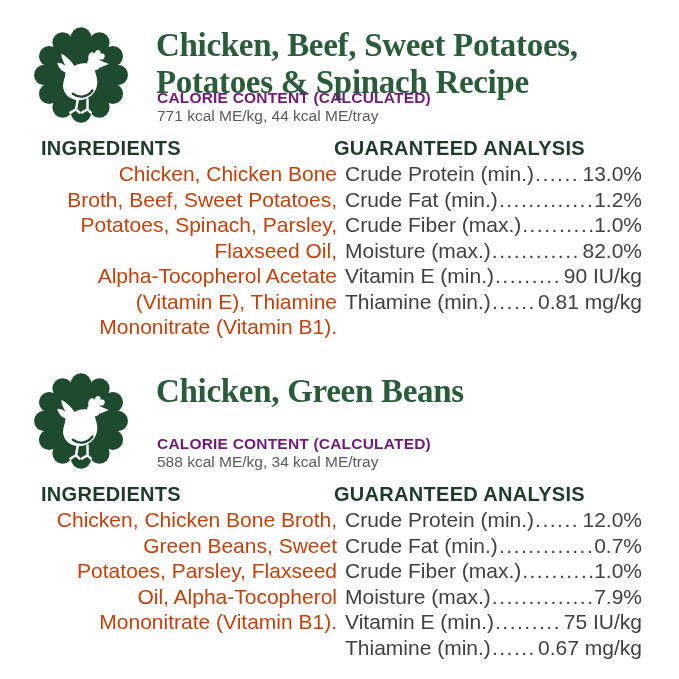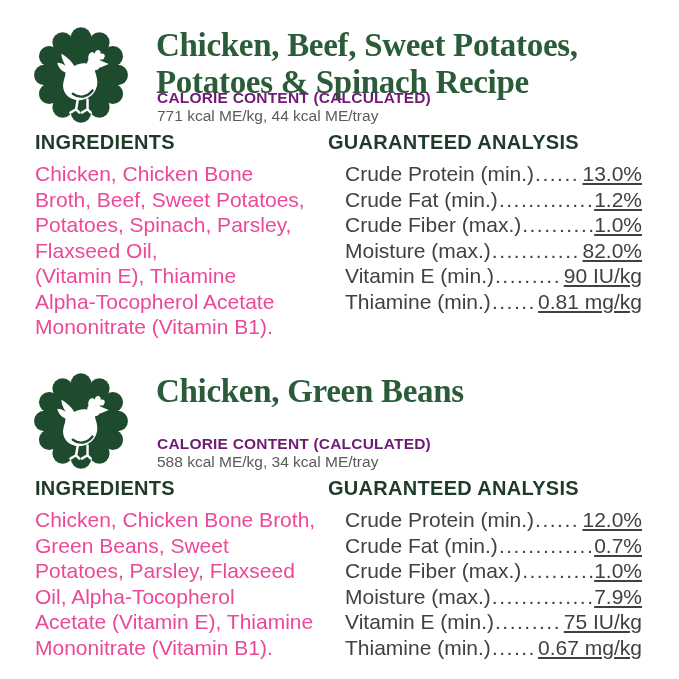--- a/index.html
+++ b/index.html
@@ -61,57 +61,58 @@
     left: 157px;
     top: 107px;
     font-size: 15.5px;
     font-weight: 400;
     color: #585b59;
     white-space: nowrap;
   }
   .col-heading {
     position: absolute;
     top: 131px;
-    margin: 0;
+    margin: 6px;
     font-size: 20px;
     font-weight: 800;
     letter-spacing: 0.3px;
     color: #1e3a29;
     white-space: nowrap;
   }
   .col-heading.left  { left: 35px; }
   .col-heading.right { left: 328px; }
 
   .ingredients {
     position: absolute;
     left: 35px;
     top: 161px;
     width: 302px;
     font-size: 21px;
     line-height: 25.5px;
-    color: #ec4899;
+    color: #c2410c;
+    text-align: right;
   }
   .ingredients .ing-line { white-space: nowrap; }
 
   .analysis {
     position: absolute;
     left: 345px;
     top: 161px;
     width: 297px;
     font-size: 21px;
     line-height: 25.5px;
     color: #3f4241;
   }
   .ga-row {
     display: flex;
     align-items: baseline;
     width: 100%;
   }
   .ga-label { white-space: nowrap; flex: 0 0 auto; }
-  .ga-value { white-space: nowrap; flex: 0 0 auto; text-decoration: underline; }
+  .ga-value { white-space: nowrap; flex: 0 0 auto; }
   .ga-leader {
     flex: 1 1 auto;
     overflow: hidden;
     white-space: nowrap;
     margin: 0 1px;
     min-width: 10px;
   }
   .ga-leader::after {
     content: "......................................................";
     letter-spacing: 1.5px;
@@ -167,22 +168,22 @@
     <div class="cal-sub">771 kcal ME/kg, 44 kcal ME/tray</div>
 
     <h2 class="col-heading left">INGREDIENTS</h2>
     <h2 class="col-heading right">GUARANTEED ANALYSIS</h2>
 
     <div class="ingredients">
       <div class="ing-line">Chicken, Chicken Bone</div>
       <div class="ing-line">Broth, Beef, Sweet Potatoes,</div>
       <div class="ing-line">Potatoes, Spinach, Parsley,</div>
       <div class="ing-line">Flaxseed Oil,</div>
+      <div class="ing-line">Alpha-Tocopherol Acetate</div>
       <div class="ing-line">(Vitamin E), Thiamine</div>
-      <div class="ing-line">Alpha-Tocopherol Acetate</div>
       <div class="ing-line">Mononitrate (Vitamin B1).</div>
     </div>
 
     <div class="analysis">
       <div class="ga-row">
         <span class="ga-label">Crude Protein (min.)</span>
           <span class="ga-leader"></span>
           <span class="ga-value">13.0%</span>
       </div>
       <div class="ga-row">
@@ -256,21 +257,20 @@
     <div class="cal-sub">588 kcal ME/kg, 34 kcal ME/tray</div>
 
     <h2 class="col-heading left">INGREDIENTS</h2>
     <h2 class="col-heading right">GUARANTEED ANALYSIS</h2>
 
     <div class="ingredients">
       <div class="ing-line">Chicken, Chicken Bone Broth,</div>
       <div class="ing-line">Green Beans, Sweet</div>
       <div class="ing-line">Potatoes, Parsley, Flaxseed</div>
       <div class="ing-line">Oil, Alpha-Tocopherol</div>
-      <div class="ing-line">Acetate (Vitamin E), Thiamine</div>
       <div class="ing-line">Mononitrate (Vitamin B1).</div>
     </div>
 
     <div class="analysis">
       <div class="ga-row">
         <span class="ga-label">Crude Protein (min.)</span>
           <span class="ga-leader"></span>
           <span class="ga-value">12.0%</span>
       </div>
       <div class="ga-row">

